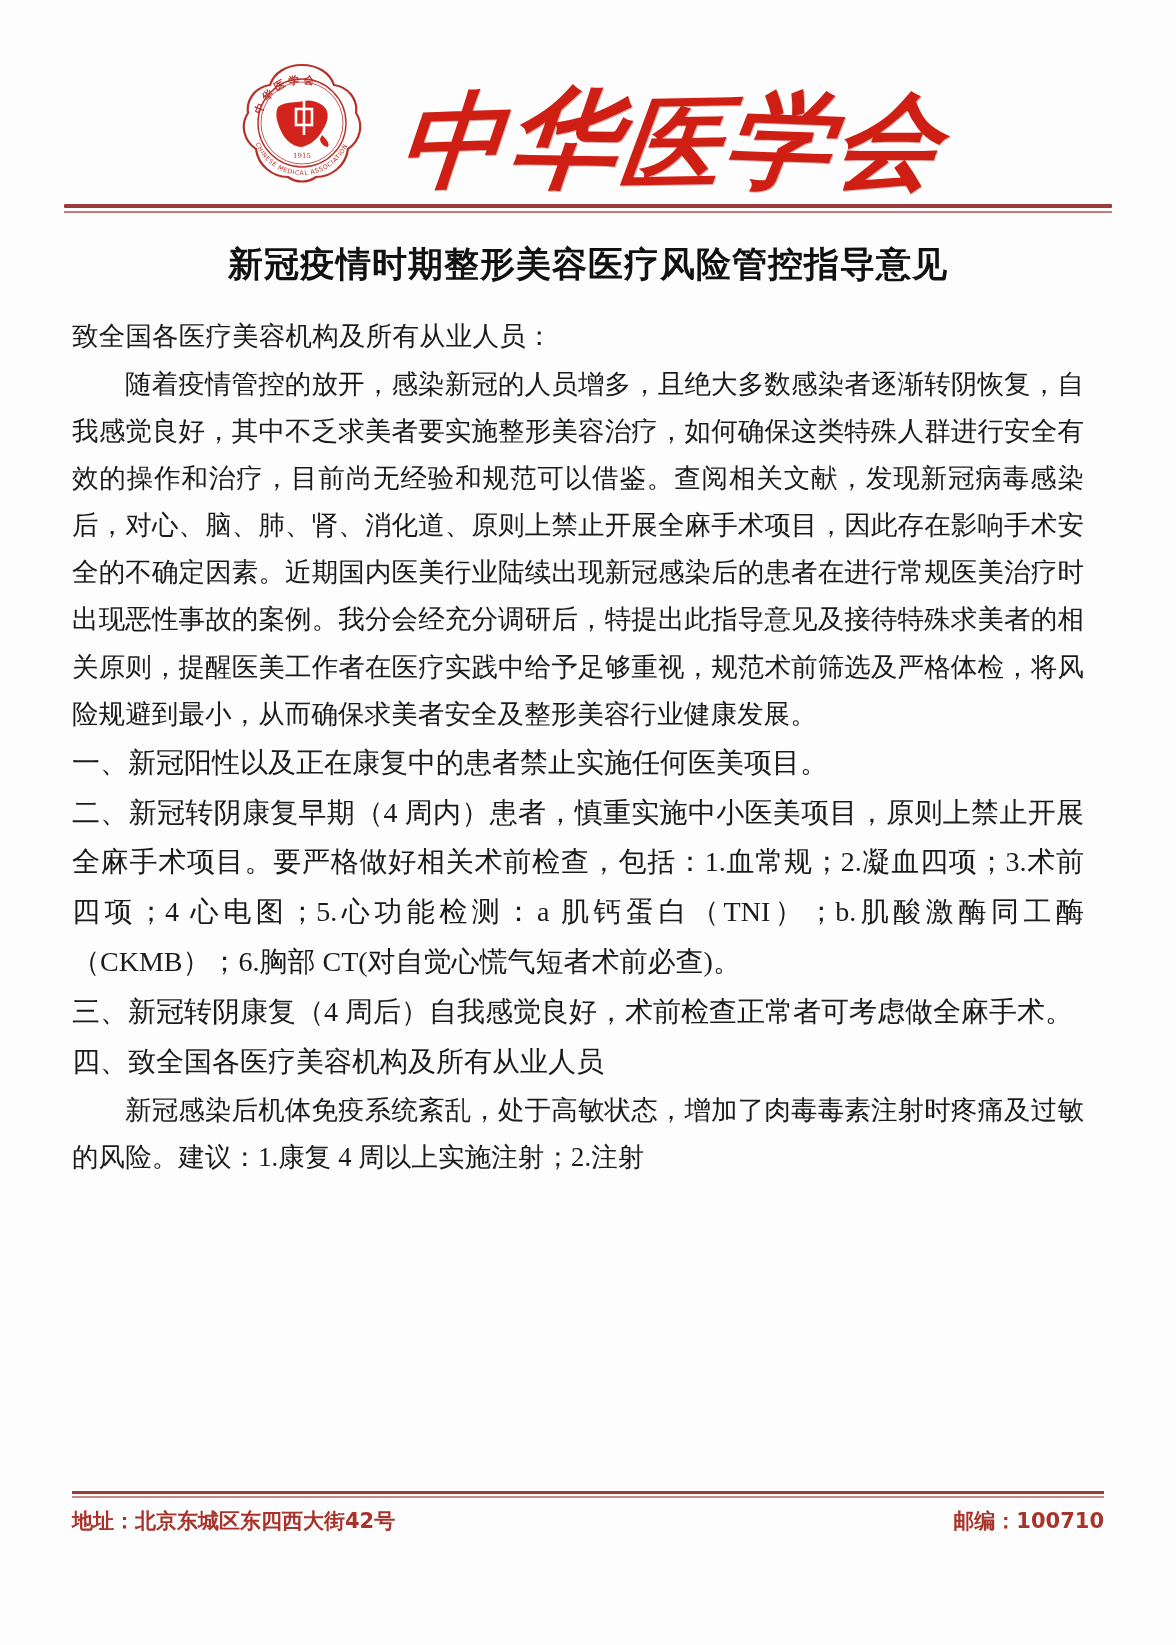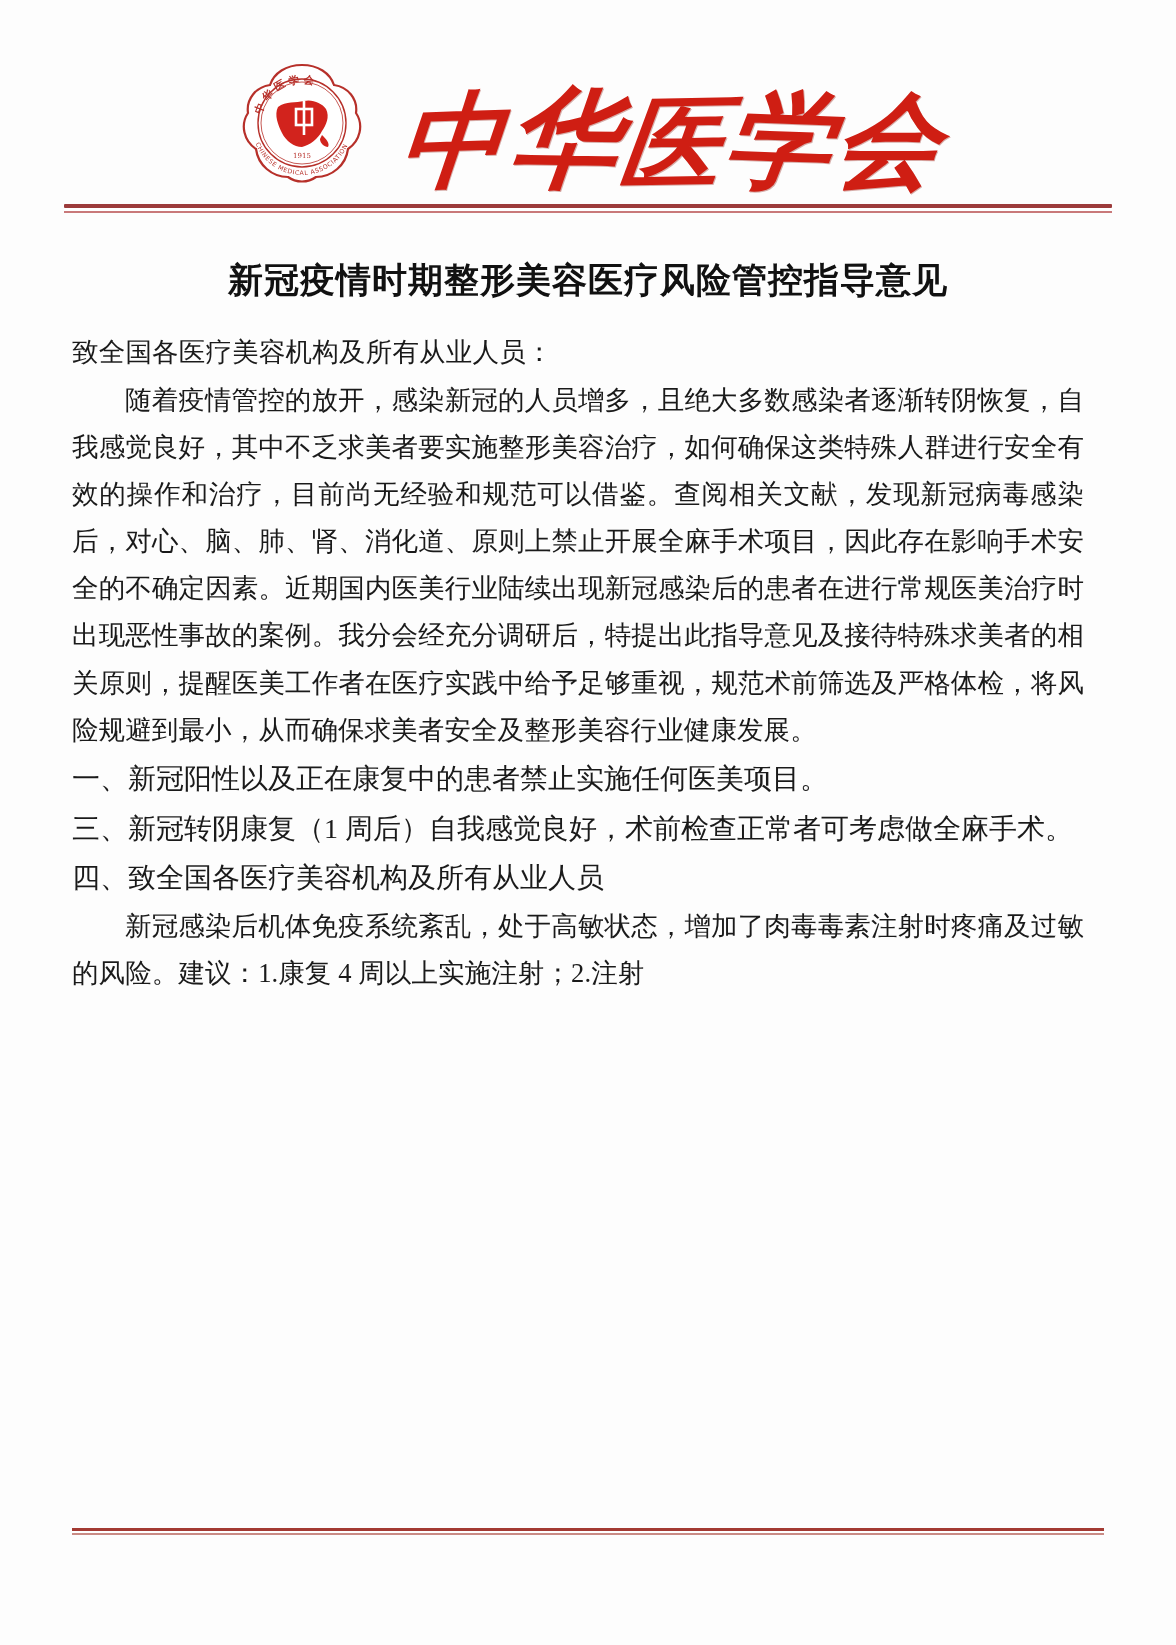--- a/index.html
+++ b/index.html
@@ -78,21 +78,21 @@
     border-radius: 1px;
   }
   .rule-gap { height: 3px; background: #ffffff; }
   .rule-thin {
     height: 2px;
     background: #c9797a;
   }
 
   
   .doc-title {
-    margin: 44px 0 0 0;
+    margin: 28px 0 0 0;
     text-align: center;
     font-family: "DejaVu Serif", "Liberation Serif", serif;
     font-size: 35px;
     font-weight: 700;
     letter-spacing: 1px;
     color: #111111;
   }
 
   
   .body-area {
@@ -217,31 +217,38 @@
   <div class="body-area">
 
     <p class="salutation">致全国各医疗美容机构及所有从业人员：</p>
 
     <p class="para indent">随着疫情管控的放开，感染新冠的人员增多，且绝大多数感染者逐渐转阴恢复，自我感觉良好，其中不乏求美者要实施整形美容治疗，如何确保这类特殊人群进行安全有效的操作和治疗，目前尚无经验和规范可以借鉴。查阅相关文献，发现新冠病毒感染后，对心、脑、肺、肾、消化道、原则上禁止开展全麻手术项目，因此存在影响手术安全的不确定因素。近期国内医美行业陆续出现新冠感染后的患者在进行常规医美治疗时出现恶性事故的案例。我分会经充分调研后，特提出此指导意见及接待特殊求美者的相关原则，提醒医美工作者在医疗实践中给予足够重视，规范术前筛选及严格体检，将风险规避到最小，从而确保求美者安全及整形美容行业健康发展。</p>
 
     <p class="clause">
       <span>一、</span><span>新冠阳性以及正在康复中的患者禁止实施任何医美项目。</span>
     </p>
 
-
-    <p class="clause">
-      <span>三、</span><span>新冠转阴康复（1 周后）自我感觉良好，术前检查正常者可考虑做全麻手术。</span>
+    <p class="clause">
+      <span>二、</span><span>新冠转阴康复早期（4 周内）患者，慎重实施中小医美项目，原则上禁止开展全麻手术项目。要严格做好相关术前检查，包括：1.血常规；2.凝血四项；3.术前四项；4 心电图；5.心功能检测：a 肌钙蛋白（TNI）；b.肌酸激酶同工酶（CKMB）；6.胸部 CT(对自觉心慌气短者术前必查)。</span>
+    </p>
+
+    <p class="clause">
+      <span>三、</span><span>新冠转阴康复（4 周后）自我感觉良好，术前检查正常者可考虑做全麻手术。</span>
     </p>
 
     <p class="clause">
       <span>四、</span><span>致全国各医疗美容机构及所有从业人员</span>
     </p>
 
     <p class="para indent">新冠感染后机体免疫系统紊乱，处于高敏状态，增加了肉毒毒素注射时疼痛及过敏的风险。建议：1.康复 4 周以上实施注射；2.注射</p>
   </div>
 
   <div class="footer">
     <div class="footer-rule-thick"></div>
     <div class="footer-rule-gap"></div>
     <div class="footer-rule-thin"></div>
+    <div class="footer-row">
+      <span>地址：北京东城区东四西大街42号</span>
+      <span>邮编：100710</span>
+    </div>
   </div>
 
 </div>
 
 </body></html>

